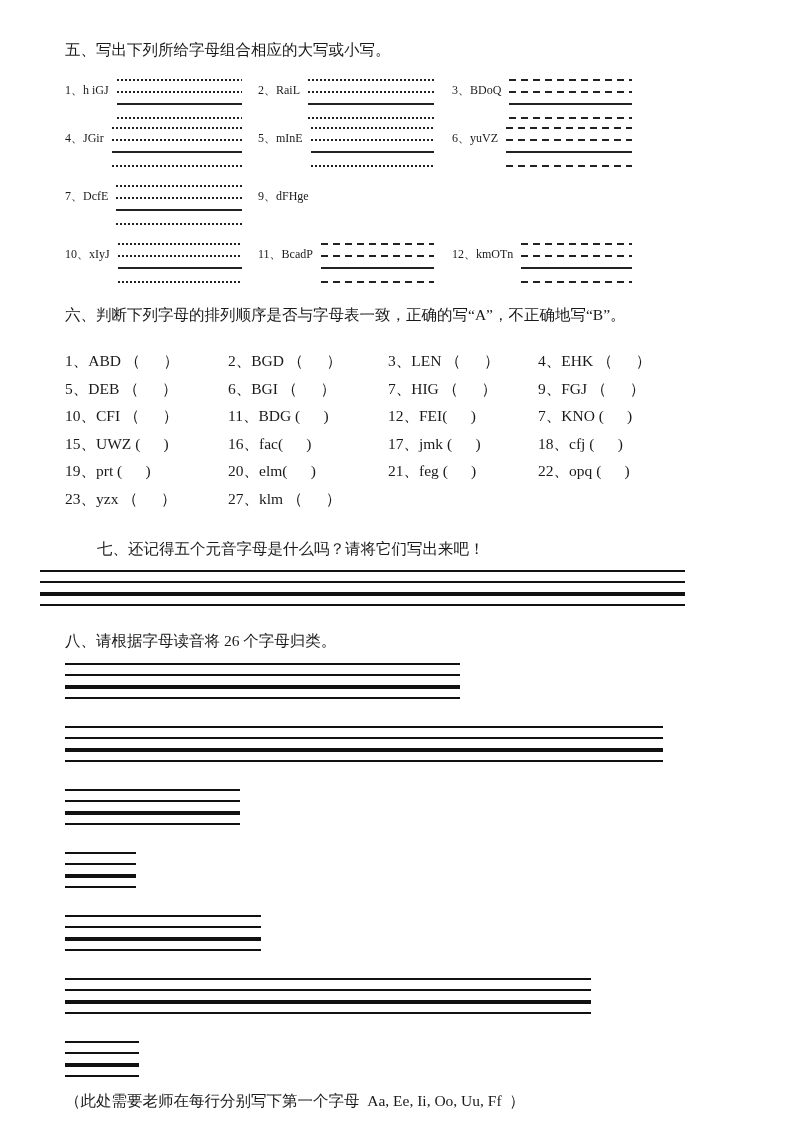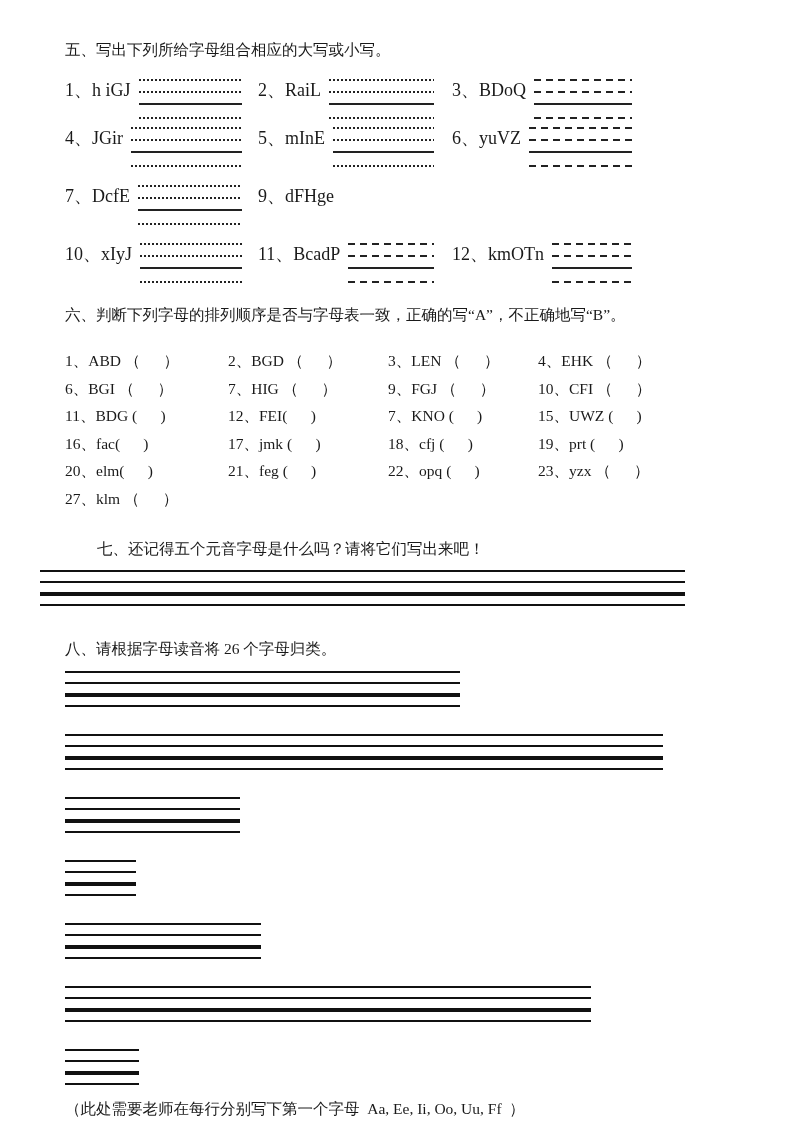--- a/index.html
+++ b/index.html
@@ -19,21 +19,21 @@
     font-size:15.5px;
     line-height:20px;
     white-space:pre;
   }
 
   
   #sec5-title{margin-bottom:18px;}
   .s5row{display:grid;grid-template-columns:193px 194px 1fr;margin-bottom:17px;}
   .s5row.tight{margin-bottom:7px;}
   .s5cell{display:flex;align-items:flex-start;min-width:0;}
-  .s5lbl{white-space:pre;font-size:18px;line-height:19px;padding-top:3px;margin-right:8px;flex:none;text-align:center;}
+  .s5lbl{white-space:pre;font-size:12px;line-height:19px;padding-top:3px;margin-right:8px;flex:none;text-align:center;}
   .wg{flex:1 1 auto;padding-top:1px;min-width:0;}
   .s5cell.c1 .wg{margin-right:16px;}
   .s5cell.c2 .wg{margin-right:18px;}
   .s5cell.c3 .wg{margin-right:2px;}
   .wl{height:2px;margin-bottom:10px;}
   .wl:nth-child(3){margin-bottom:12px;}
   .wl:last-child{margin-bottom:0;}
   .wl.fine{background:repeating-linear-gradient(90deg,#222 0 2px,transparent 2px 4px);}
   .wl.ldash{background:repeating-linear-gradient(90deg,#222 0 7px,transparent 7px 12px);}
   .wl.solid{background:#222;}
@@ -42,21 +42,21 @@
   #sec6-title{margin-top:22px;}
   .s6grid{
     display:grid;
     grid-template-columns:163px 160px 150px auto;
     margin-top:22px;
   }
   .s6item{white-space:pre;font-size:15.5px;line-height:27.6px;}
 
   
   #sec7-title{margin-top:26px;margin-left:32px;}
-  #sec8-title{margin-top:33px;margin-bottom:12px;}
+  #sec8-title{margin-top:25px;margin-bottom:12px;}
   .lg{margin-bottom:27px;}
   .lgl{height:2px;background:#111;margin-bottom:9px;}
   .lgl.thick{height:4px;margin-bottom:8px;}
   .lgl:last-child{margin-bottom:0;}
   .lg.full{margin-left:-25px;width:645px;margin-top:11px;margin-bottom:0;}
   .lg.g1{width:395px;}
   .lg.g2{width:598px;}
   .lg.g3{width:175px;}
   .lg.g4{width:71px;}
   .lg.g5{width:196px;}
@@ -181,20 +181,21 @@
     </div>
   </div>
 
   <div class="sec-title" id="sec6-title">六、判断下列字母的排列顺序是否与字母表一致，正确的写“A”，不正确地写“B”。</div>
 
   <div class="s6grid">
     <span class="s6item">1、ABD （      ）</span>
     <span class="s6item">2、BGD （      ）</span>
     <span class="s6item">3、LEN （      ）</span>
     <span class="s6item">4、EHK （      ）</span>
+    <span class="s6item">5、DEB （      ）</span>
     <span class="s6item">6、BGI （      ）</span>
     <span class="s6item">7、HIG （      ）</span>
     <span class="s6item">9、FGJ （      ）</span>
     <span class="s6item">10、CFI （      ）</span>
     <span class="s6item">11、BDG (      )</span>
     <span class="s6item">12、FEI(      )</span>
     <span class="s6item">7、KNO (      )</span>
     <span class="s6item">15、UWZ (      )</span>
     <span class="s6item">16、fac(      )</span>
     <span class="s6item">17、jmk (      )</span>

